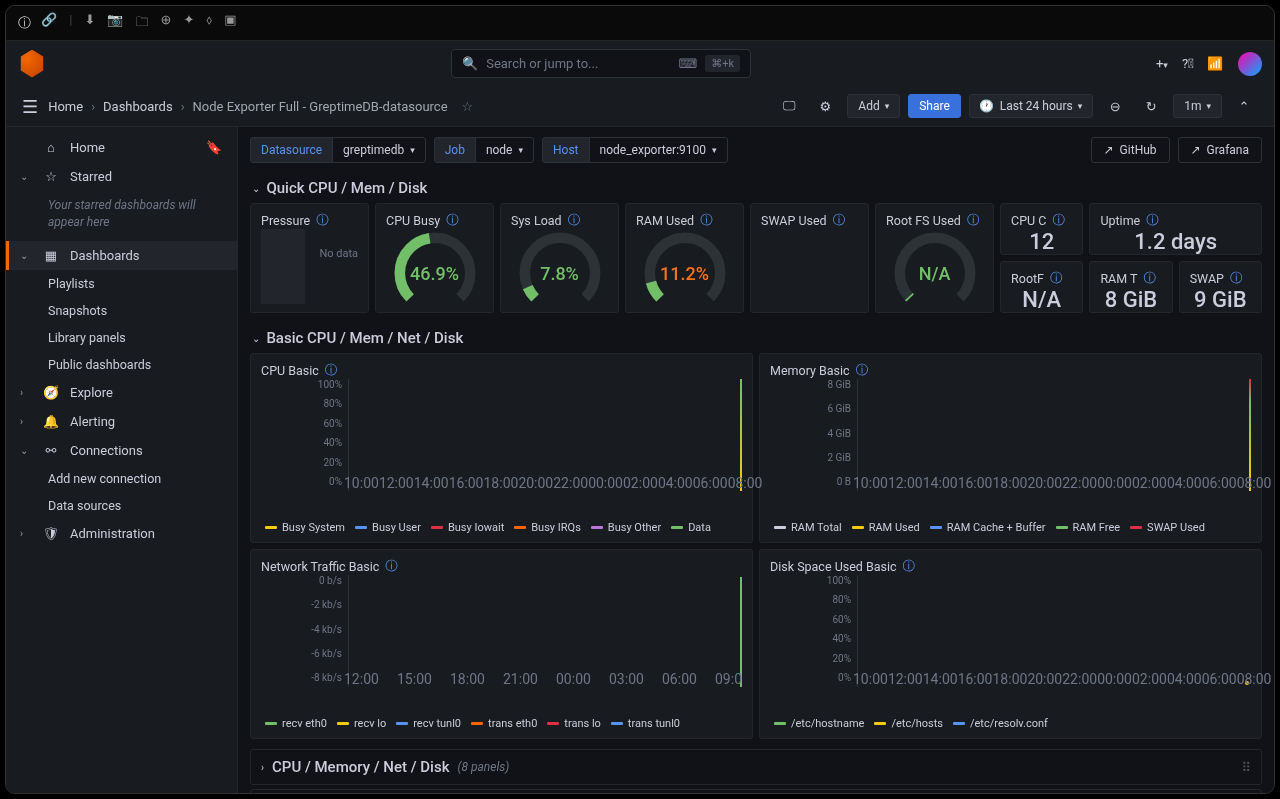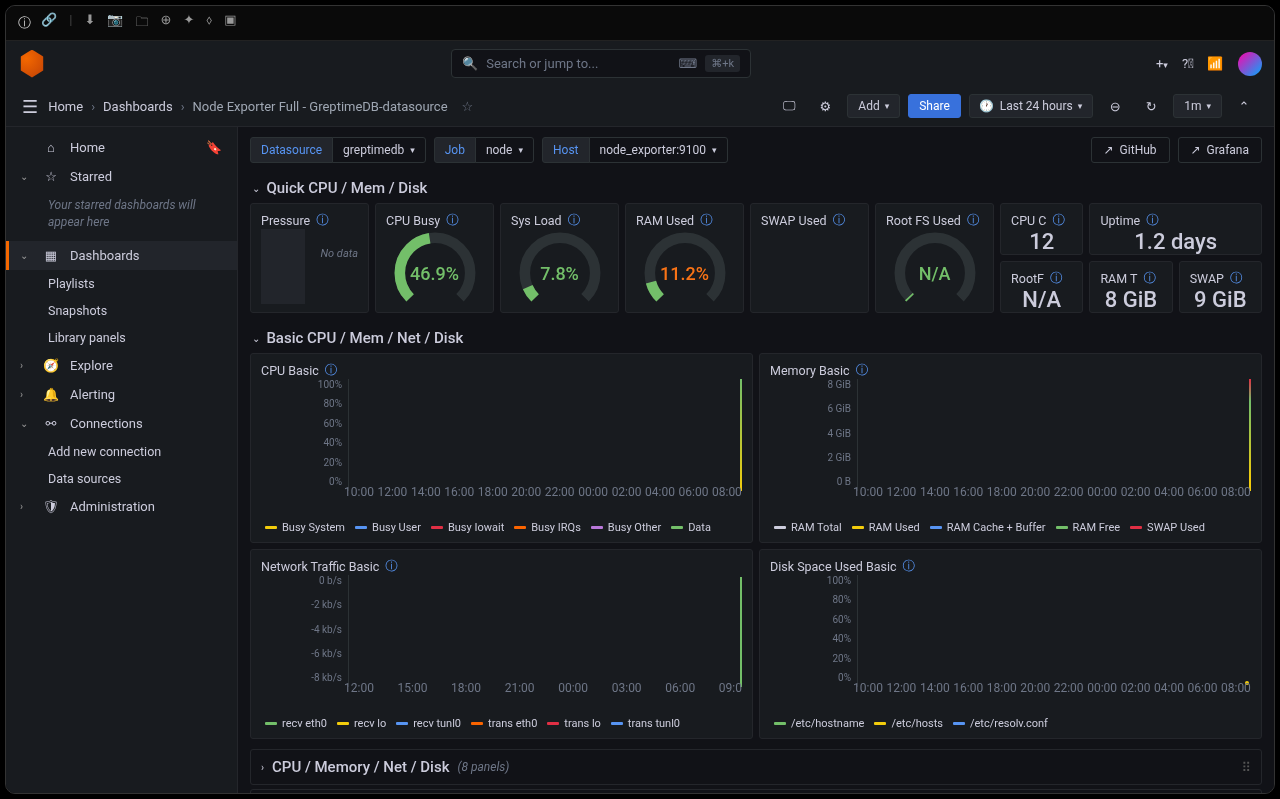--- a/index.html
+++ b/index.html
@@ -238,25 +238,25 @@
   font-weight: 500;
 }
 .stat-big {
   flex: 1;
   display: flex;
   align-items: center;
   justify-content: center;
   font-size: 22px;
   font-weight: 500;
 }
-.no-data { color: #6e7687; font-size: 11px; text-align: right; padding-top: 18px; font-style: italic; }
+.no-data { color: #6e7687; font-size: 11px; text-align: right; padding-top: 18px; }
 
 .chart-body { flex: 1; position: relative; margin-left: 43px; }
 .y-axis { position: absolute; left: 0; top: 0; bottom: 20px; display: flex; flex-direction: column; justify-content: space-between; font-size: 10px; color: #6e7687; text-align: right; width: 38px; }
-.x-axis { position: absolute; left: 40px; right: 0; bottom: 8px; display: flex; justify-content: space-between; font-size: 12px; color: #6e7687; }
+.x-axis { position: absolute; left: 40px; right: 0; bottom: 16px; display: flex; justify-content: space-between; font-size: 14px; color: #6e7687; }
 .plot-area { position: absolute; left: 44px; right: 0; top: 0; bottom: 16px; border-left: 1px solid #2c3235; }
 .legend { display: flex; flex-wrap: wrap; gap: 10px; font-size: 11px; margin-top: 14px; padding-left: 4px; }
 .legend-item { display: flex; align-items: center; gap: 5px; }
 .legend-sw { width: 12px; height: 3px; border-radius: 1px; }
 
 .grid-basic {
   display: grid;
   grid-template-columns: 1fr 1fr;
   gap: 6px;
   margin-bottom: 10px;
@@ -352,20 +352,21 @@
       </div>
       <div class="side-hint">Your starred dashboards will appear here</div>
       <div class="side-item active">
         <span class="chev">⌄</span>
           <span class="icon">▦</span>
         <span>Dashboards</span>
       </div>
       <div class="side-sub">Playlists</div>
       <div class="side-sub">Snapshots</div>
       <div class="side-sub">Library panels</div>
+      <div class="side-sub">Public dashboards</div>
       <div class="side-item">
         <span class="chev">›</span>
           <span class="icon">🧭</span>
         <span>Explore</span>
       </div>
       <div class="side-item">
         <span class="chev">›</span>
           <span class="icon">🔔</span>
         <span>Alerting</span>
       </div>

